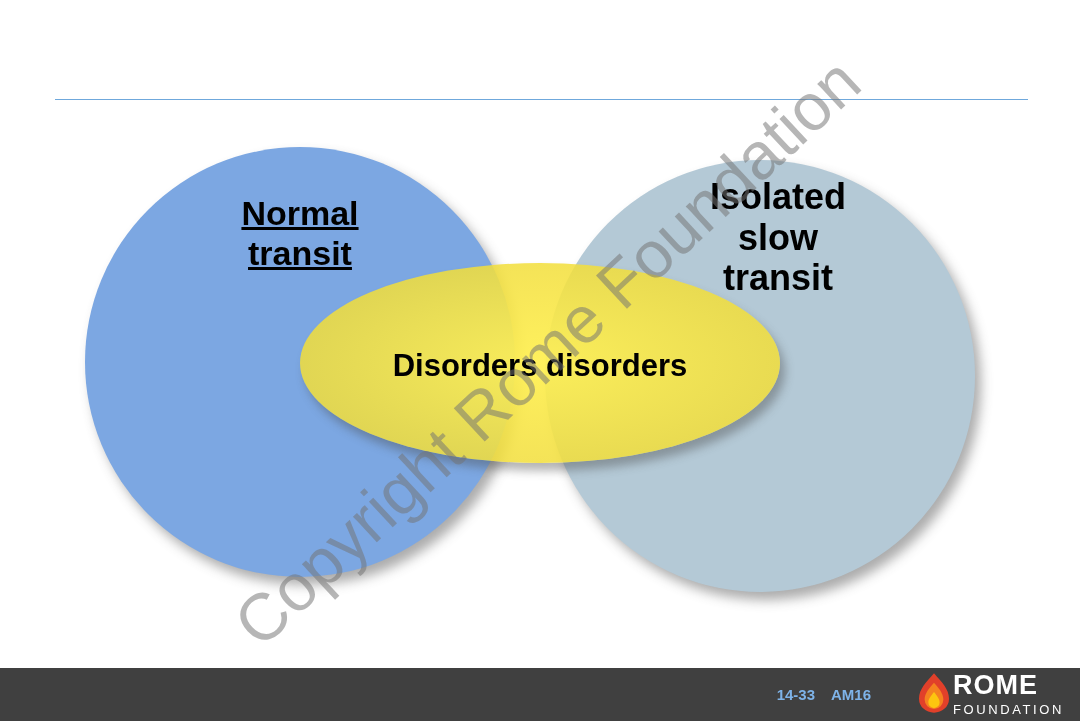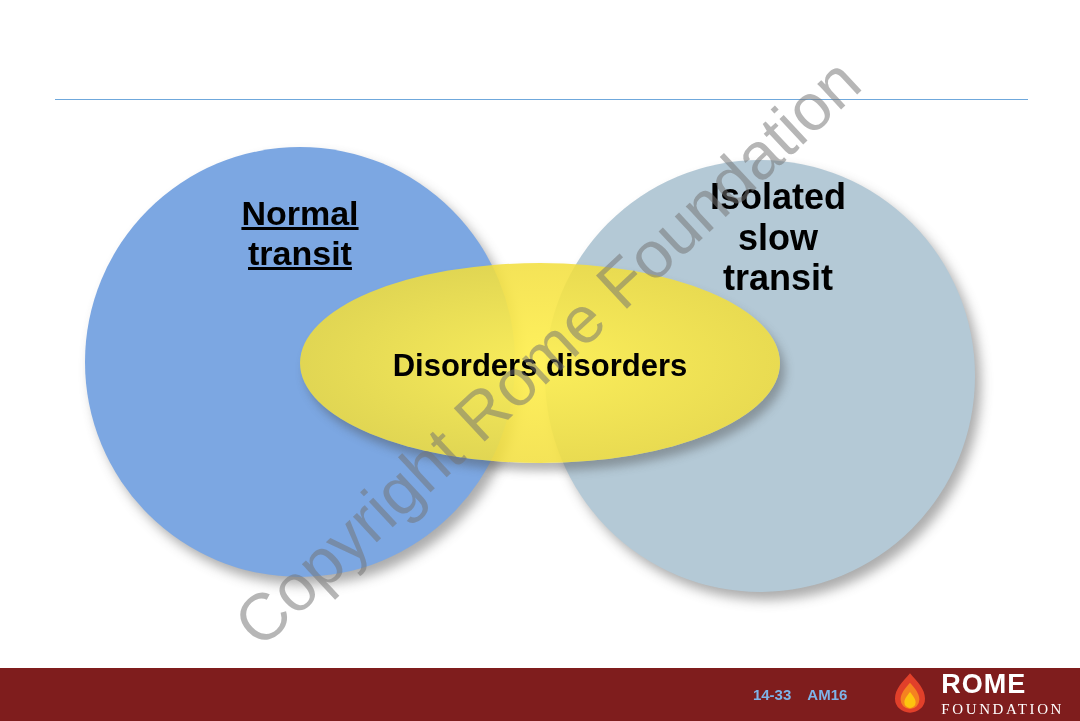--- a/index.html
+++ b/index.html
@@ -86,36 +86,35 @@
   }
   .footer-ref {
     font-size: 15px;
     font-weight: bold;
   }
   .footer-ref.slide-num { margin-right: 16px; }
   .footer-ref.session   { margin-right: 48px; }
   .logo {
     display: flex;
     align-items: center;
-    gap: 16px;
+    gap: 4px;
   }
   .logo-text-block { display: flex; flex-direction: column; }
   .logo-name {
     color: #ffffff;
     font-weight: bold;
     font-size: 27px;
     line-height: 1;
     letter-spacing: 1px;
   }
   .logo-sub {
     color: #ffffff;
-    font-size: 15px;
+    font-size: 13px;
     letter-spacing: 2.6px;
     margin-top: 3px;
-    font-family: Liberation Serif, serif;
   }
 </style>
 </head>
 <body>
 
 <div class="slide">
 
   <h1 class="title" style="color: rgb(27, 116, 200);">
     <br>
   </h1>
@@ -127,21 +126,21 @@
 
   <div class="shape-label label-left">Normal
 transit</div>
   <div class="shape-label label-right">Isolated
 slow
 transit</div>
   <div class="shape-label label-center">Disorders disorders</div>
 
   <div class="watermark">Copyright Rome Foundation</div>
 
-  <div class="footer" style="background: #7f1d1d;">
+  <div class="footer" style="background: #404040;">
     <span class="footer-ref slide-num" style="color: rgb(126, 179, 232);">14-33</span>
     <span class="footer-ref session" style="color: rgb(126, 179, 232);">AM16</span>
     <div class="logo">
       <span>
         <svg viewBox="0 0 32 42" width="30" height="40" aria-hidden="true">
           <path d="M16 0 C24 9 32 17 32 27 A16 15 0 0 1 0 27 C0 17 8 9 16 0Z" fill="#e1402a"></path>
           <path d="M16 10 C21 16 26 21 26 28 A10 10 0 0 1 6 28 C6 21 11 16 16 10Z" fill="#f58220"></path>
           <path d="M16 20 C19 24 22 27 22 31 A6 6 0 0 1 10 31 C10 27 13 24 16 20Z" fill="#fdc50f"></path>
         </svg>
       </span>

